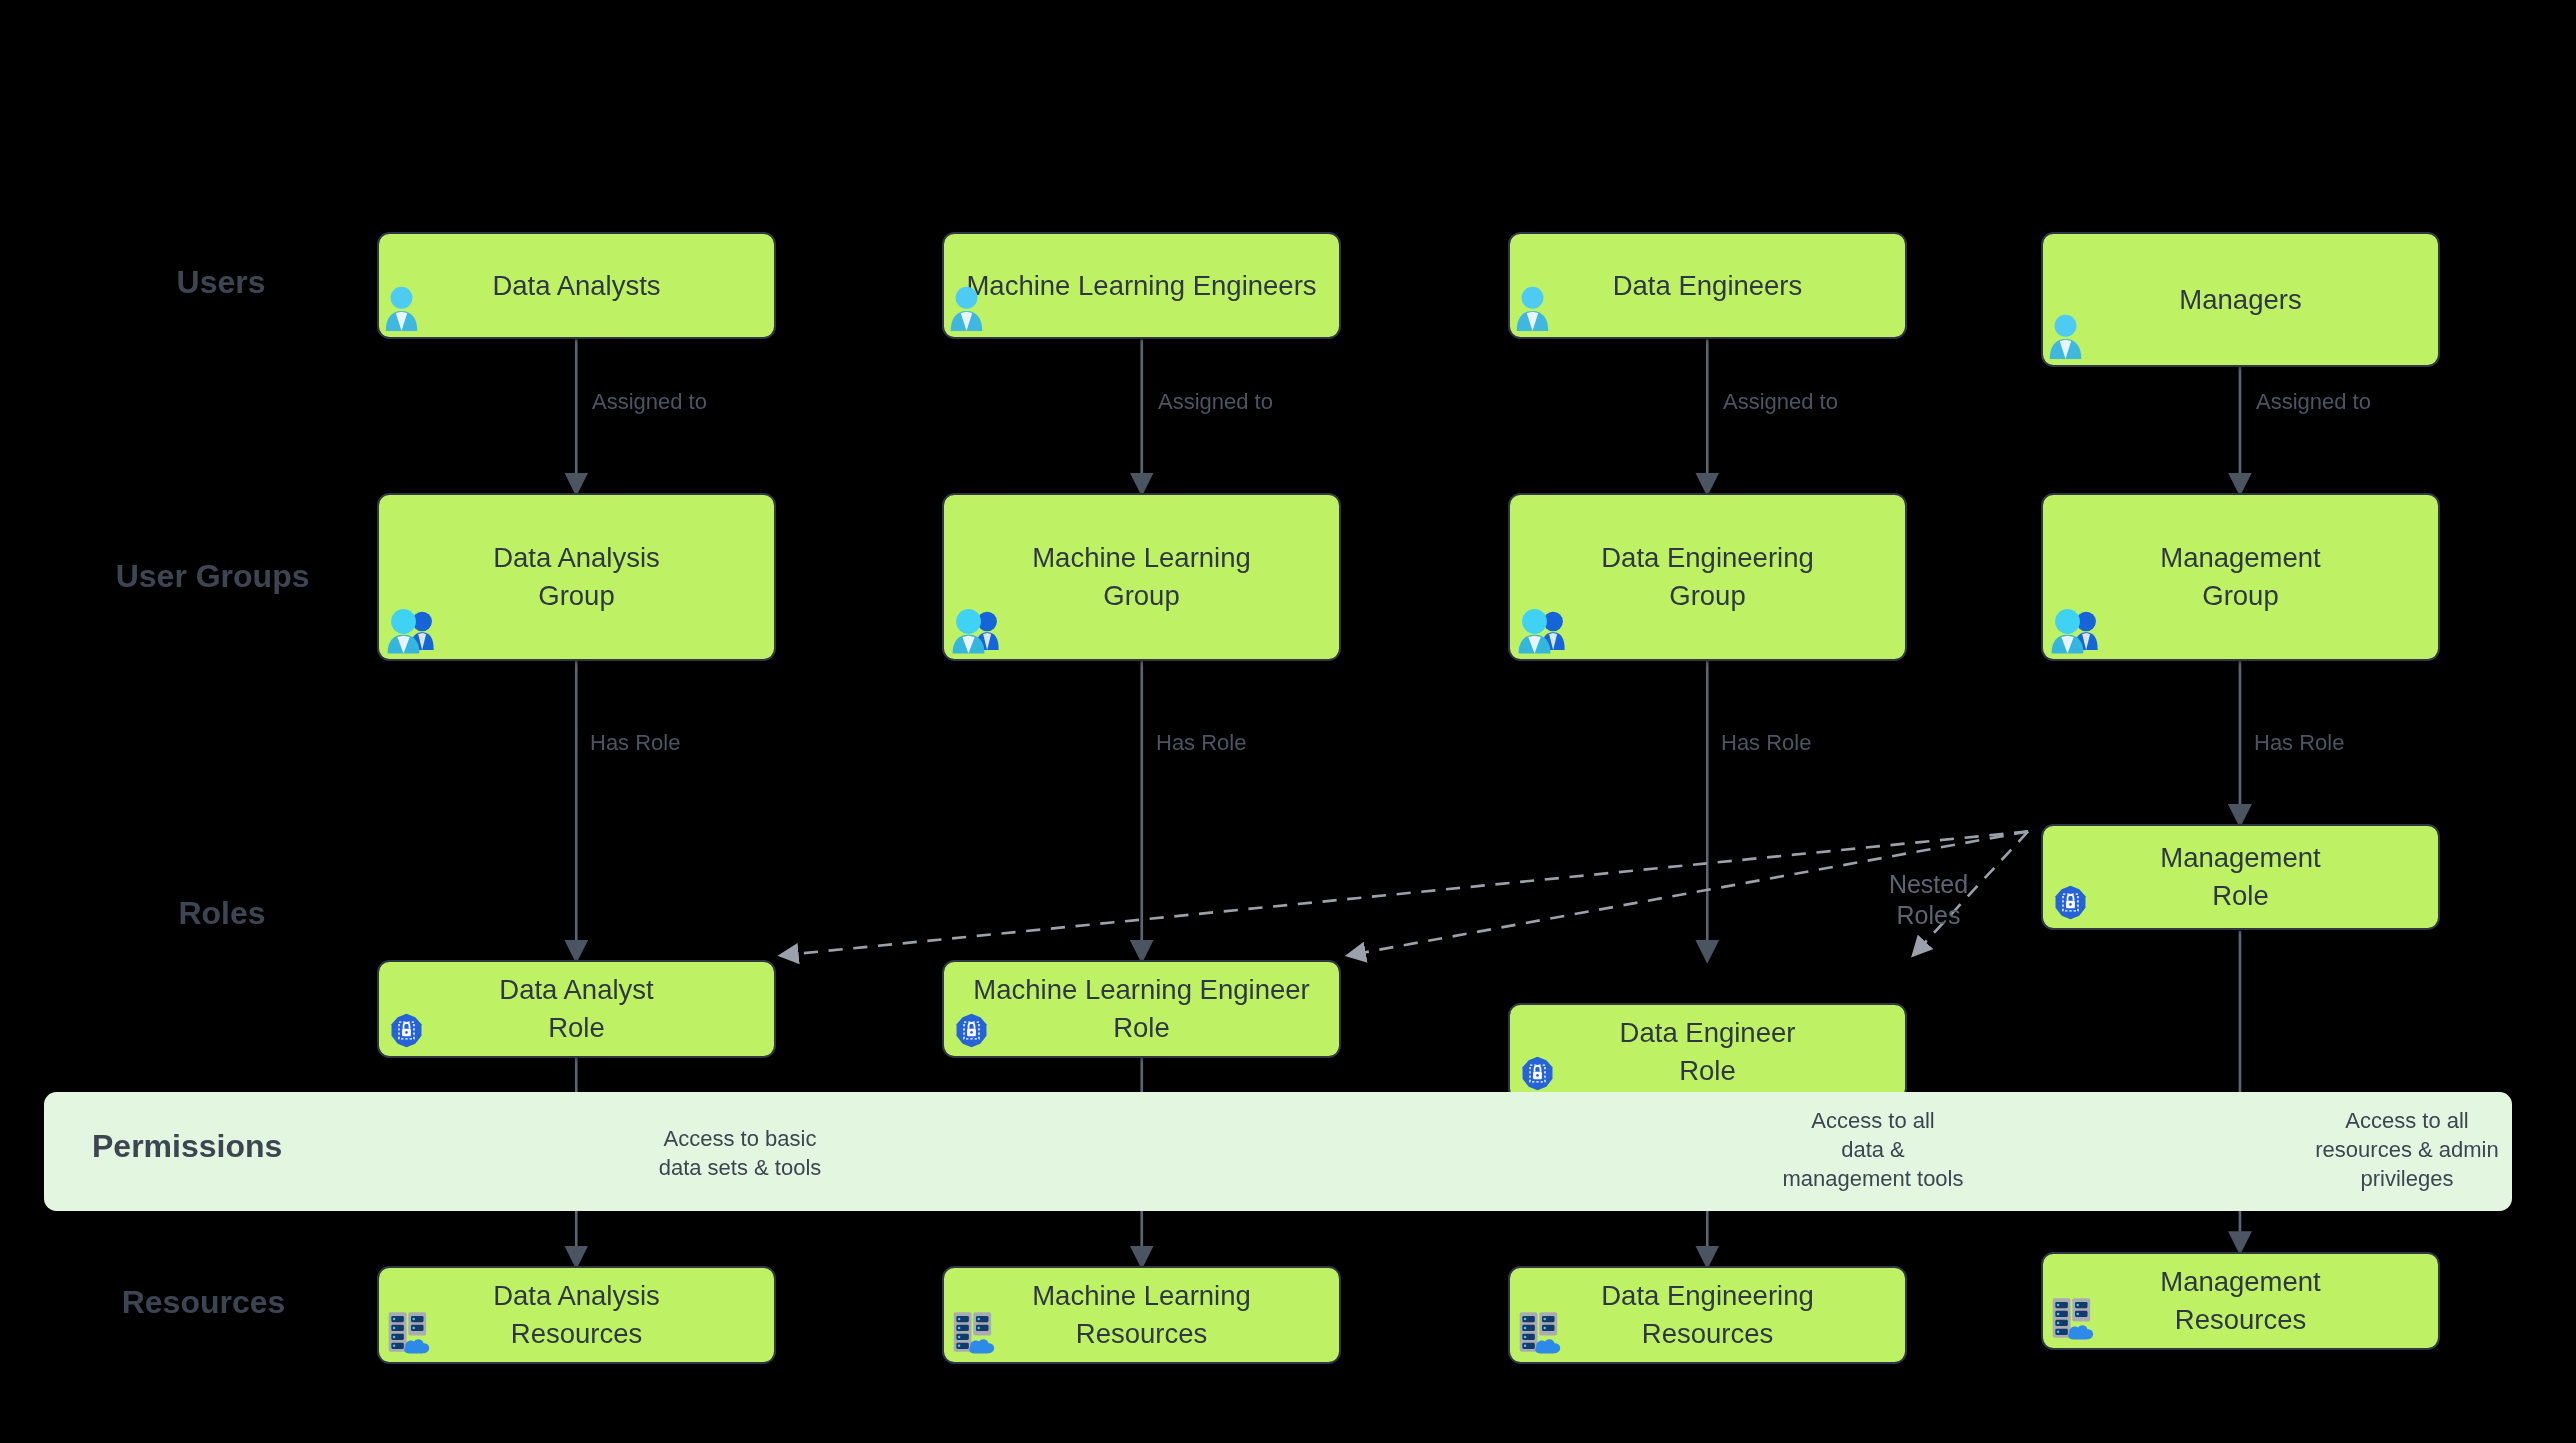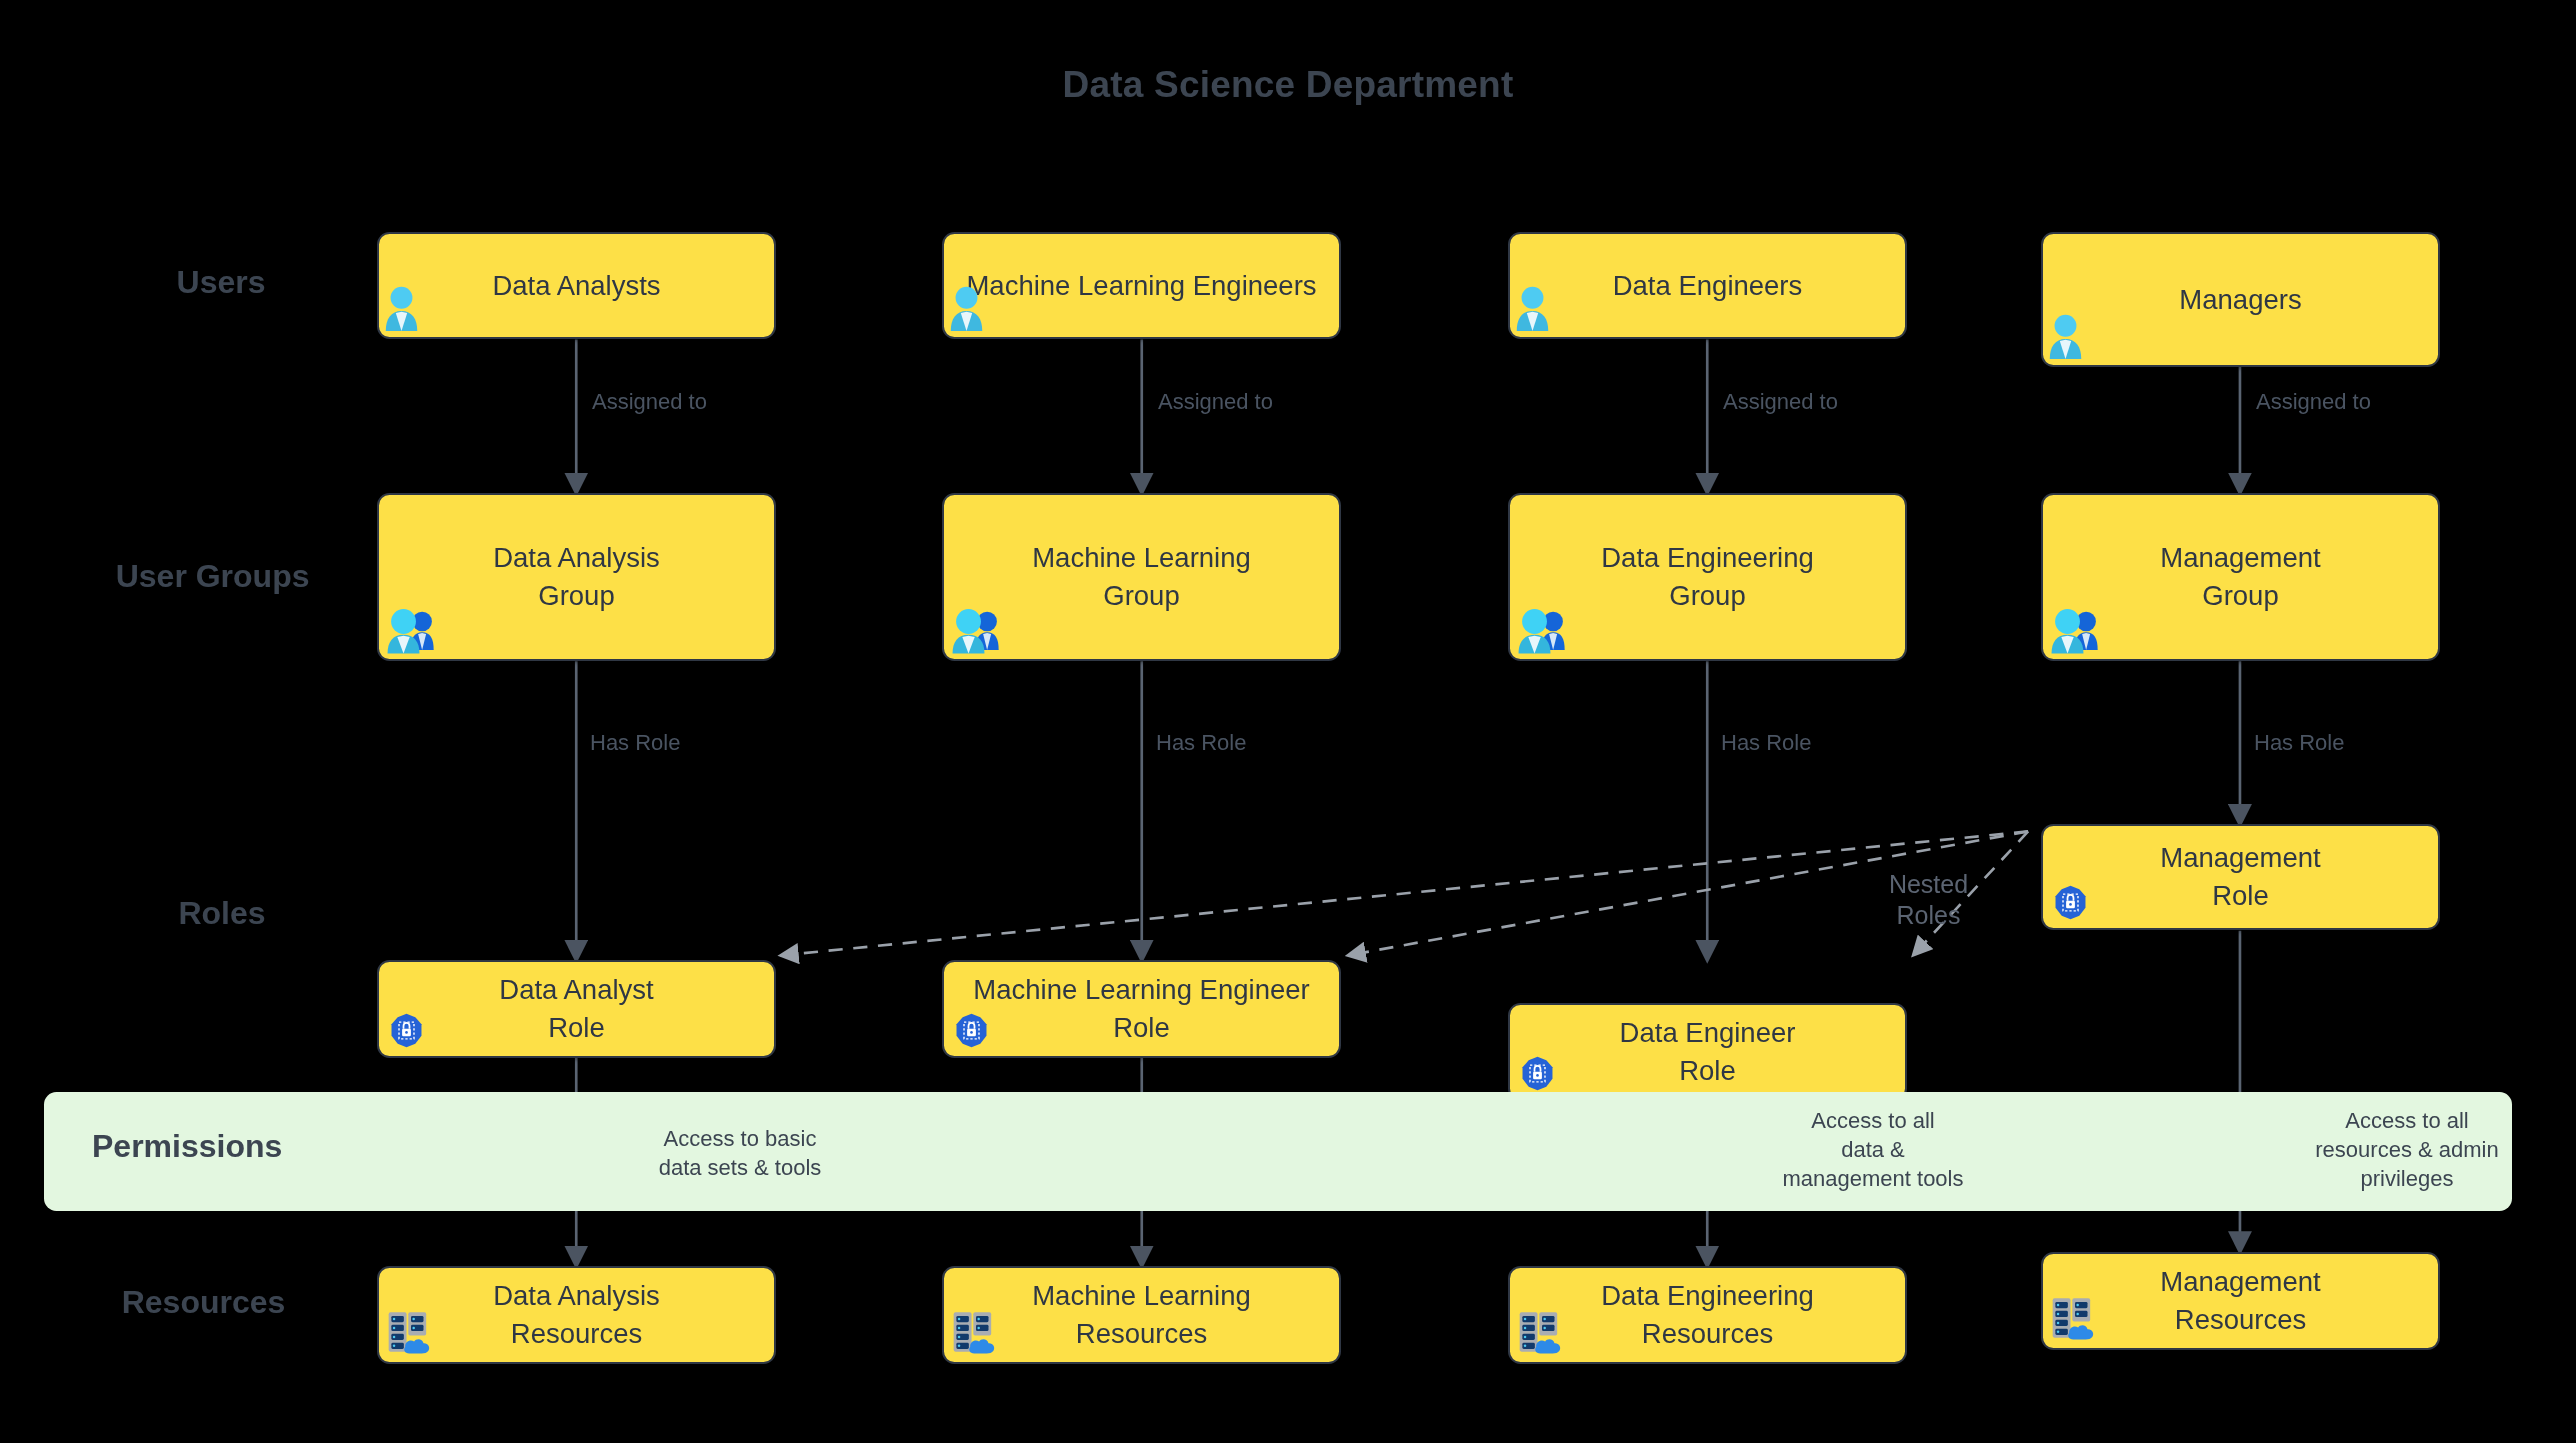--- a/index.html
+++ b/index.html
@@ -46,21 +46,21 @@
     font-size: 32px;
     font-weight: bold;
     color: #3c4551;
     white-space: nowrap;
     text-align: center;
   }
 
   
   .node {
     position: absolute;
-    background: #fde047;
+    background: #bef264;
     border: 2.7px solid #2f3744;
     border-radius: 12.4px;
     box-sizing: border-box;
     display: flex;
     align-items: center;
     justify-content: center;
     box-shadow: 0 1.8px 3.5px rgba(0,0,0,0.35);
   }
   .node .node-label {
     font-size: 27.5px;
@@ -167,21 +167,20 @@
       <line x1="2527" y1="1050" x2="2527" y2="1412"></line>
     </g>
 
     <g stroke="#9aa1aa" stroke-width="3" fill="none" stroke-dasharray="16 12" marker-end="url(#arrow-dashed)">
       <line x1="2288" y1="938" x2="880" y2="1078"></line>
       <line x1="2288" y1="938" x2="1520" y2="1078"></line>
       <line x1="2288" y1="938" x2="2158" y2="1078"></line>
     </g>
   </svg>
 
-  <div class="diagram-title">Data Science Department</div>
 
   <div class="row-label" style="left:106px; top:264px; width:230px;">Users</div>
   <div class="row-label" style="left:26.6px; top:558px; width:372px;">User Groups</div>
   <div class="row-label" style="left:98px; top:895px; width:248px;">Roles</div>
   <div class="row-label" style="left:53px; top:1284px; width:301px;">Resources</div>
 
   <div class="node user" style="left:377px; top:232px; width:399px; height:107px;">
     <span class="node-icon">
       <svg width="35" height="50" viewBox="0 0 40 56">
         <circle cx="20" cy="14" r="12.5" fill="#4ecbf2"></circle>

